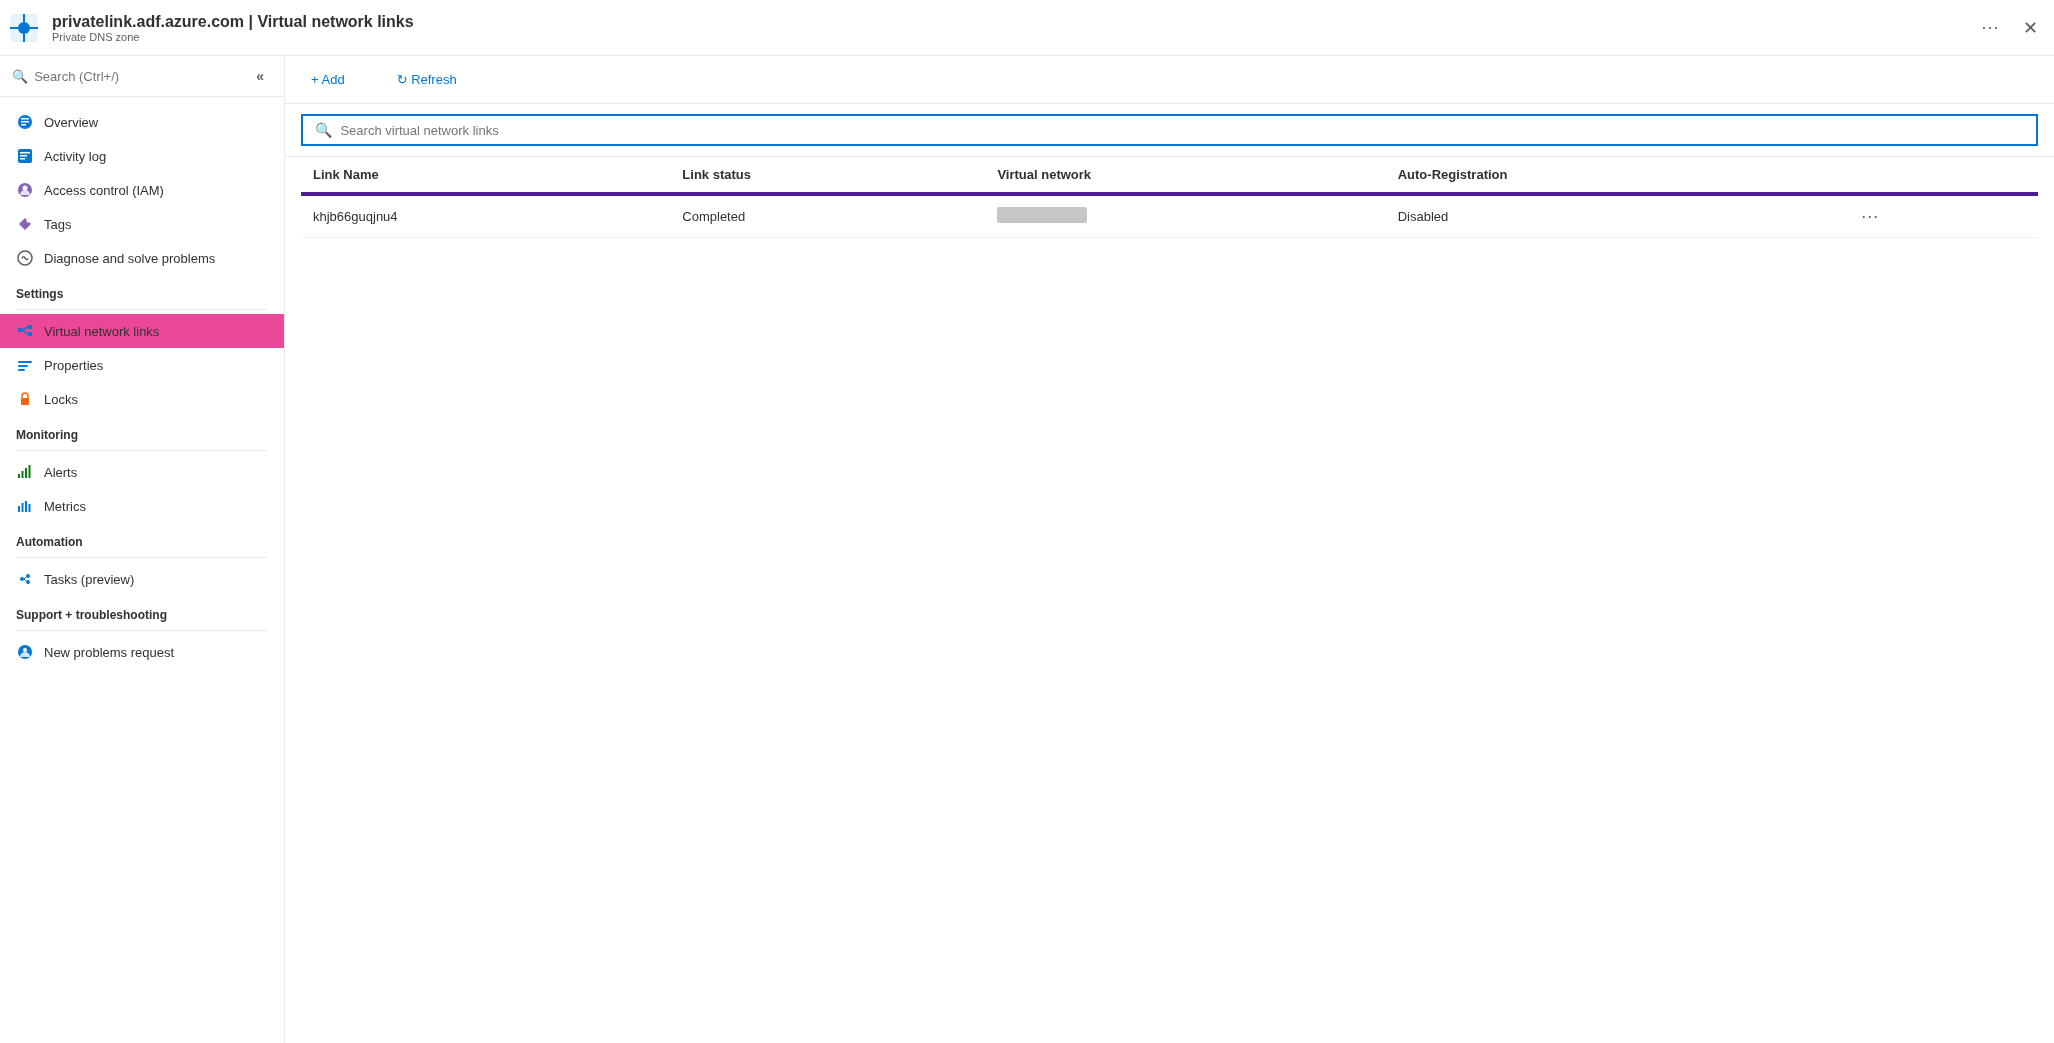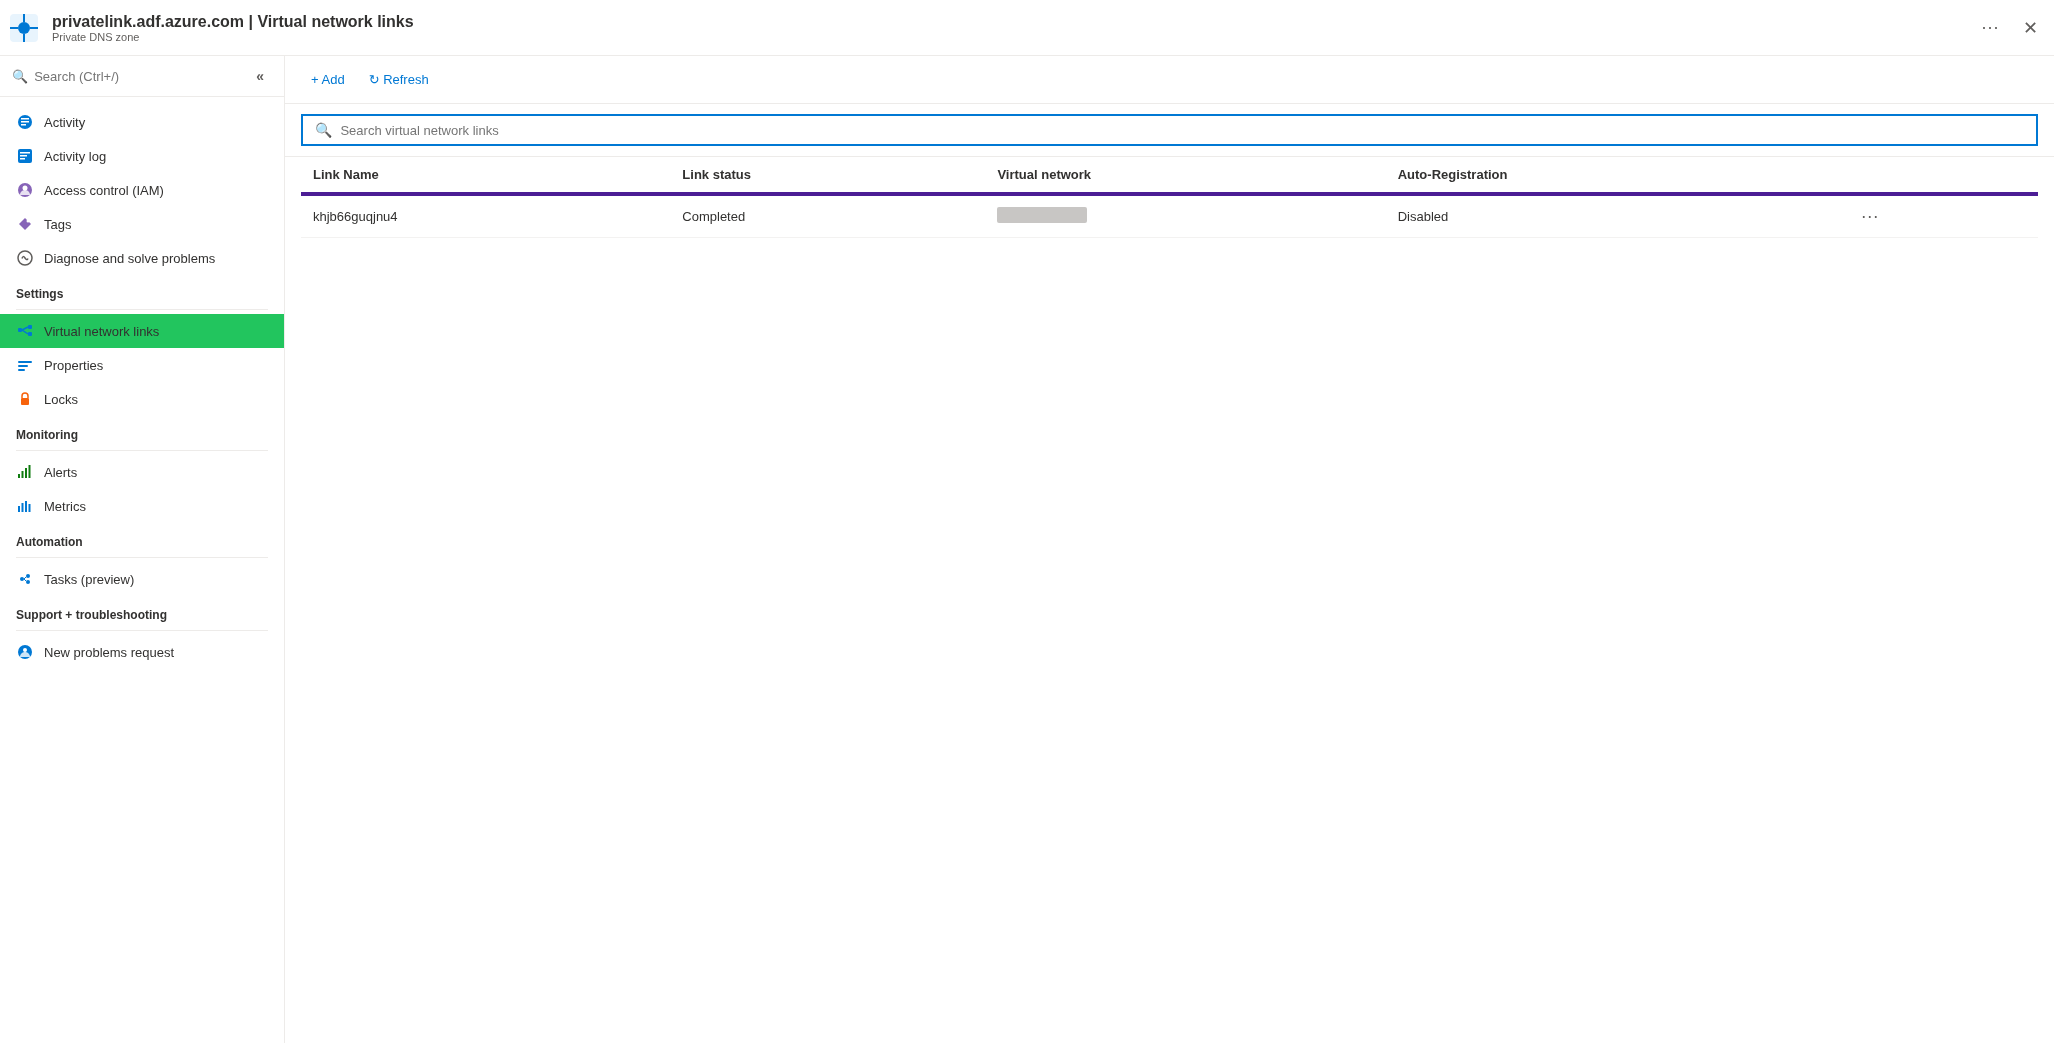--- a/index.html
+++ b/index.html
@@ -34,36 +34,36 @@
       background: transparent;
     }
     .sidebar-collapse-btn {
       padding: 4px 8px; cursor: pointer; color: #605e5c; font-size: 14px; font-weight: bold;
     }
     .sidebar-nav { padding: 8px 0; flex: 1; }
     .nav-item {
       display: flex; align-items: center; padding: 8px 16px; cursor: pointer; gap: 10px;
       color: #323130; text-decoration: none;
     }
-    .nav-item.active { background: #22c55e; }
+    .nav-item.active { background: #ec4899; }
     .nav-icon { width: 18px; height: 18px; flex-shrink: 0; display: flex; align-items: center; justify-content: center; }
     .nav-label { font-size: 13px; }
 
     .section-header {
       padding: 12px 16px 4px 16px; font-size: 12px; font-weight: 700; color: #323130;
     }
     .section-divider {
       border: none; border-top: 1px solid #edebe9; margin: 4px 16px;
     }
 
     
     .content { flex: 1; display: flex; flex-direction: column; overflow: hidden; }
 
     .toolbar {
-      display: flex; align-items: center; padding: 10px 16px; gap: 4px; border-bottom: 1px solid #edebe9;
+      display: flex; align-items: center; padding: 10px 16px; gap: 32px; border-bottom: 1px solid #edebe9;
     }
     .toolbar-btn {
       display: flex; align-items: center; gap: 6px; cursor: pointer; padding: 6px 10px;
       border: none; background: transparent; font-size: 13px; color: #0078d4;
     }
 
     .search-bar-wrapper {
       padding: 10px 16px; border-bottom: 1px solid #edebe9;
     }
     .search-bar {
@@ -124,21 +124,21 @@
 
       <div class="nav-item">
         <span class="nav-icon">
           <svg width="16" height="16" viewBox="0 0 16 16">
               <circle cx="8" cy="8" r="7" fill="#0078d4"></circle>
               <rect x="4" y="7" width="8" height="1.5" fill="#fff"></rect>
               <rect x="4" y="4" width="8" height="1.5" fill="#fff"></rect>
               <rect x="4" y="10" width="5" height="1.5" fill="#fff"></rect>
             </svg>
         </span>
-        <span class="nav-label">Activity</span>
+        <span class="nav-label">Overview</span>
       </div>
       <div class="nav-item">
         <span class="nav-icon">
           <svg width="16" height="16" viewBox="0 0 16 16">
               <rect x="1" y="1" width="14" height="14" rx="2" fill="#0078d4"></rect>
               <rect x="3" y="4" width="10" height="1.5" fill="#fff"></rect>
               <rect x="3" y="7" width="7" height="1.5" fill="#fff"></rect>
               <rect x="3" y="10" width="5" height="1.5" fill="#fff"></rect>
             </svg>
         </span>

